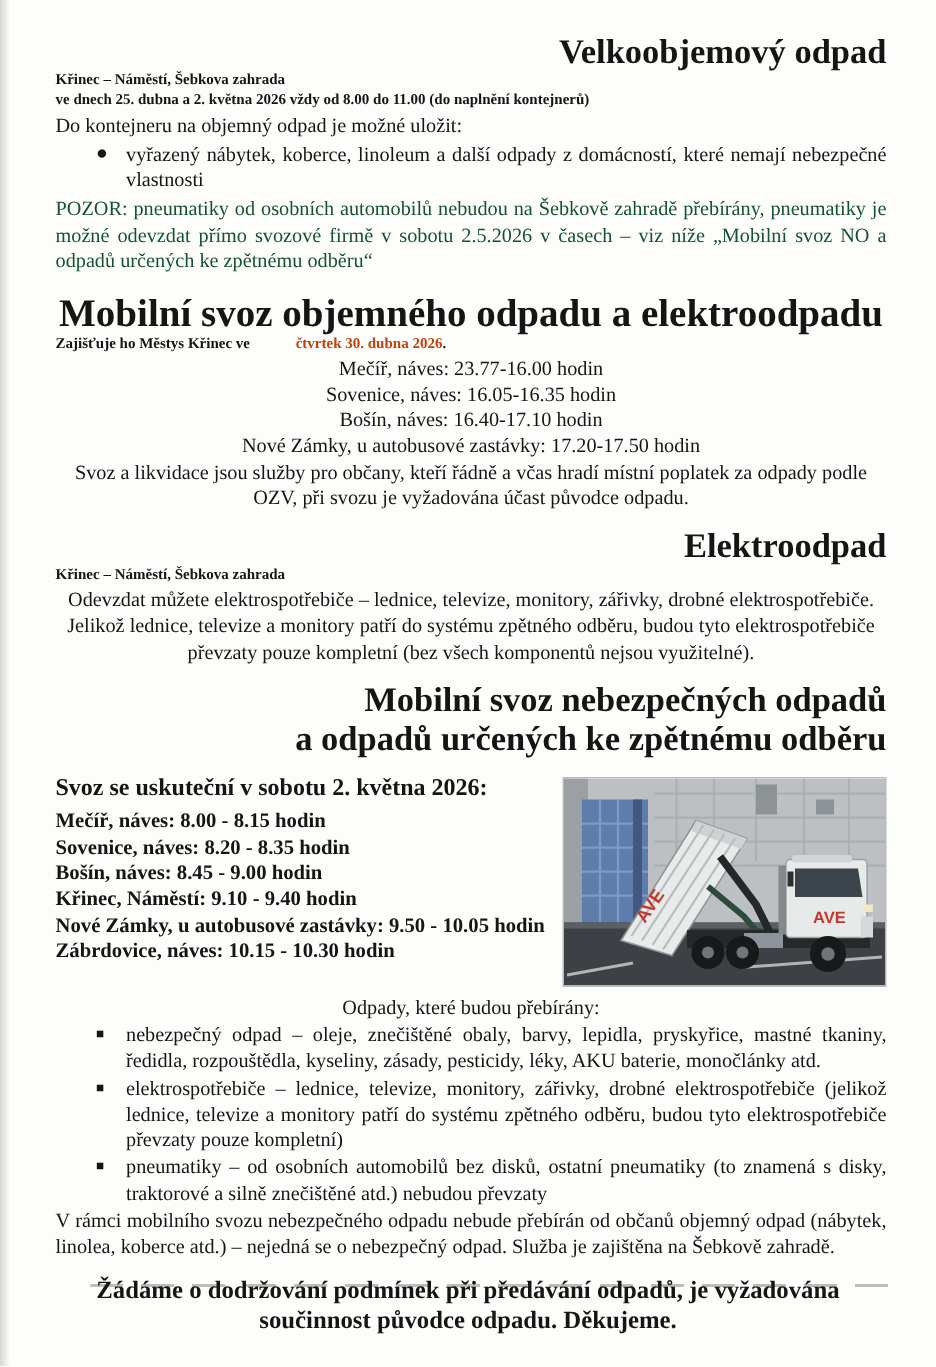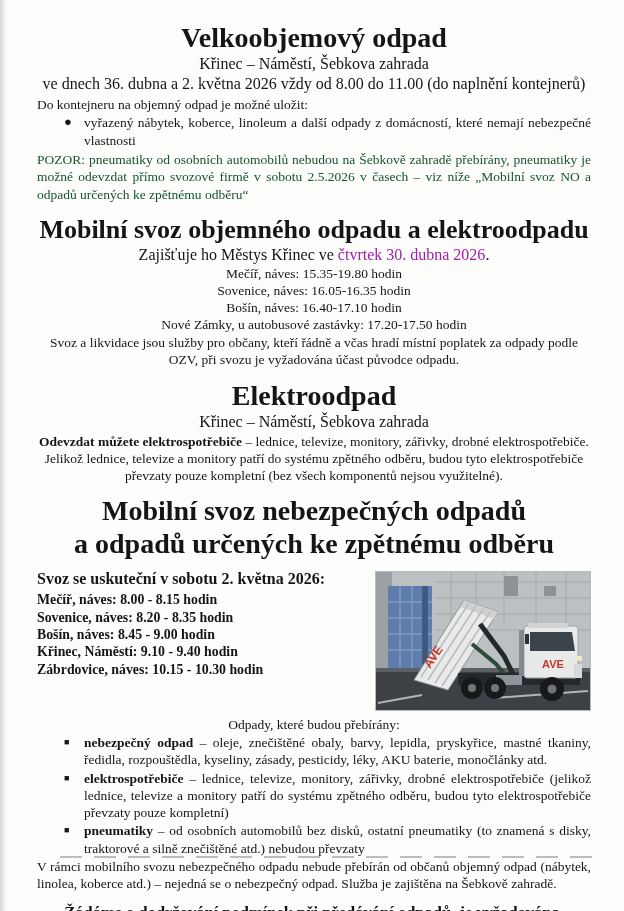--- a/index.html
+++ b/index.html
@@ -10,26 +10,26 @@
     font-size:13.5px;line-height:1.28;
     position:relative;
   }
   
   body::before{
     content:"";position:absolute;left:0;top:0;width:7px;height:911px;
     background:linear-gradient(90deg,#d8d7d5,#efeeec 60%,rgba(255,255,255,0));
     z-index:0;
   }
   .page{position:relative;z-index:1;padding:22px 33px 0 37px;}
-  b,.b{font-weight:bold;}
+  b,.b{font-weight:normal;}
   h1,h2{font-family:"Liberation Serif","DejaVu Serif",serif;margin:0;text-align:center;font-weight:bold;}
-  .h-big{font-size:28px;line-height:1.15;}
+  .h-big{font-size:23px;line-height:1.15;text-align:right;}
   .h-wide{font-size:26px;line-height:1.2;}
-  .sub{font-weight:normal;font-size:16px;text-align:center;line-height:1.25;}
-  .red{color:#a21caf;}
+  .sub{font-weight:bold;font-size:10px;text-align:left;line-height:1.25;}
+  .red{color:#c2410c;margin-left:28px;}
   .warning{color:#14532d;text-align:justify;margin-top:2px;}
   .intro{margin-top:2px;}
   .bullet-row{display:flex;padding-left:27px;margin-top:1px;}
   .bullet-row .mark{width:20px;flex:0 0 20px;text-align:left;}
   .round .mark{font-size:13px;}
   .square .mark{font-size:9px;padding-top:3px;}
   .bullet-row .txt{flex:1;text-align:justify;}
   .sec{margin-top:11px;}
   .sched-center div{text-align:center;line-height:1.26;}
   .note-center{text-align:center;margin-top:1px;}
@@ -49,34 +49,34 @@
 </head>
 <body>
 
 <div class="scratch"></div>
 
 <div class="page">
 
   <section>
     <h1 class="h-big">Velkoobjemový odpad</h1>
     <div class="sub">Křinec – Náměstí, Šebkova zahrada</div>
-    <div class="sub">ve dnech 36. dubna a 2. května 2026 vždy od 8.00 do 11.00 (do naplnění kontejnerů)</div>
+    <div class="sub">ve dnech 25. dubna a 2. května 2026 vždy od 8.00 do 11.00 (do naplnění kontejnerů)</div>
     <div class="intro">Do kontejneru na objemný odpad je možné uložit:</div>
     <div class="bullet-row round">
       <span class="mark">●</span>
       <span class="txt">vyřazený nábytek, koberce, linoleum a další odpady z domácností, které nemají nebezpečné vlastnosti</span>
     </div>
     <div class="warning">POZOR: pneumatiky od osobních automobilů nebudou na Šebkově zahradě přebírány, pneumatiky je možné odevzdat přímo svozové firmě v sobotu 2.5.2026 v časech – viz níže „Mobilní svoz NO a odpadů určených ke zpětnému odběru“</div>
   </section>
 
   <section class="sec">
     <h2 class="h-wide">Mobilní svoz objemného odpadu a elektroodpadu</h2>
     <div class="sub"><span>Zajišťuje ho Městys Křinec ve </span><span class="red">čtvrtek 30. dubna 2026</span><span>.</span></div>
     <div class="sched-center">
-      <div>Mečíř, náves: 15.35-19.80 hodin</div>
+      <div>Mečíř, náves: 23.77-16.00 hodin</div>
       <div>Sovenice, náves: 16.05-16.35 hodin</div>
       <div>Bošín, náves: 16.40-17.10 hodin</div>
       <div>Nové Zámky, u autobusové zastávky: 17.20-17.50 hodin</div>
     </div>
     <div class="note-center">Svoz a likvidace jsou služby pro občany, kteří řádně a včas hradí místní poplatek za odpady podle OZV, při svozu je vyžadována účast původce odpadu.</div>
   </section>
 
   <section class="sec">
     <h2 class="h-big">Elektroodpad</h2>
     <div class="sub">Křinec – Náměstí, Šebkova zahrada</div>
@@ -90,20 +90,21 @@
     </h2>
 
     <div class="two-col">
       <div class="col-left">
         <div class="sched-head">Svoz se uskuteční v sobotu 2. května 2026:</div>
         <div class="sched-left">
           <div>Mečíř, náves: 8.00 - 8.15 hodin</div>
           <div>Sovenice, náves: 8.20 - 8.35 hodin</div>
           <div>Bošín, náves: 8.45 - 9.00 hodin</div>
           <div>Křinec, Náměstí: 9.10 - 9.40 hodin</div>
+          <div>Nové Zámky, u autobusové zastávky: 9.50 - 10.05 hodin</div>
           <div>Zábrdovice, náves: 10.15 - 10.30 hodin</div>
         </div>
       </div>
 
       <div class="photo">
         <svg width="214" height="138" viewBox="0 0 214 138" xmlns="http://www.w3.org/2000/svg">
 
           <rect x="0" y="0" width="214" height="100" fill="#bcc0c3"></rect>
           <rect x="0" y="0" width="16" height="100" fill="#9aa0a4"></rect>
           <g stroke="#aab0b4" stroke-width="1.5">

